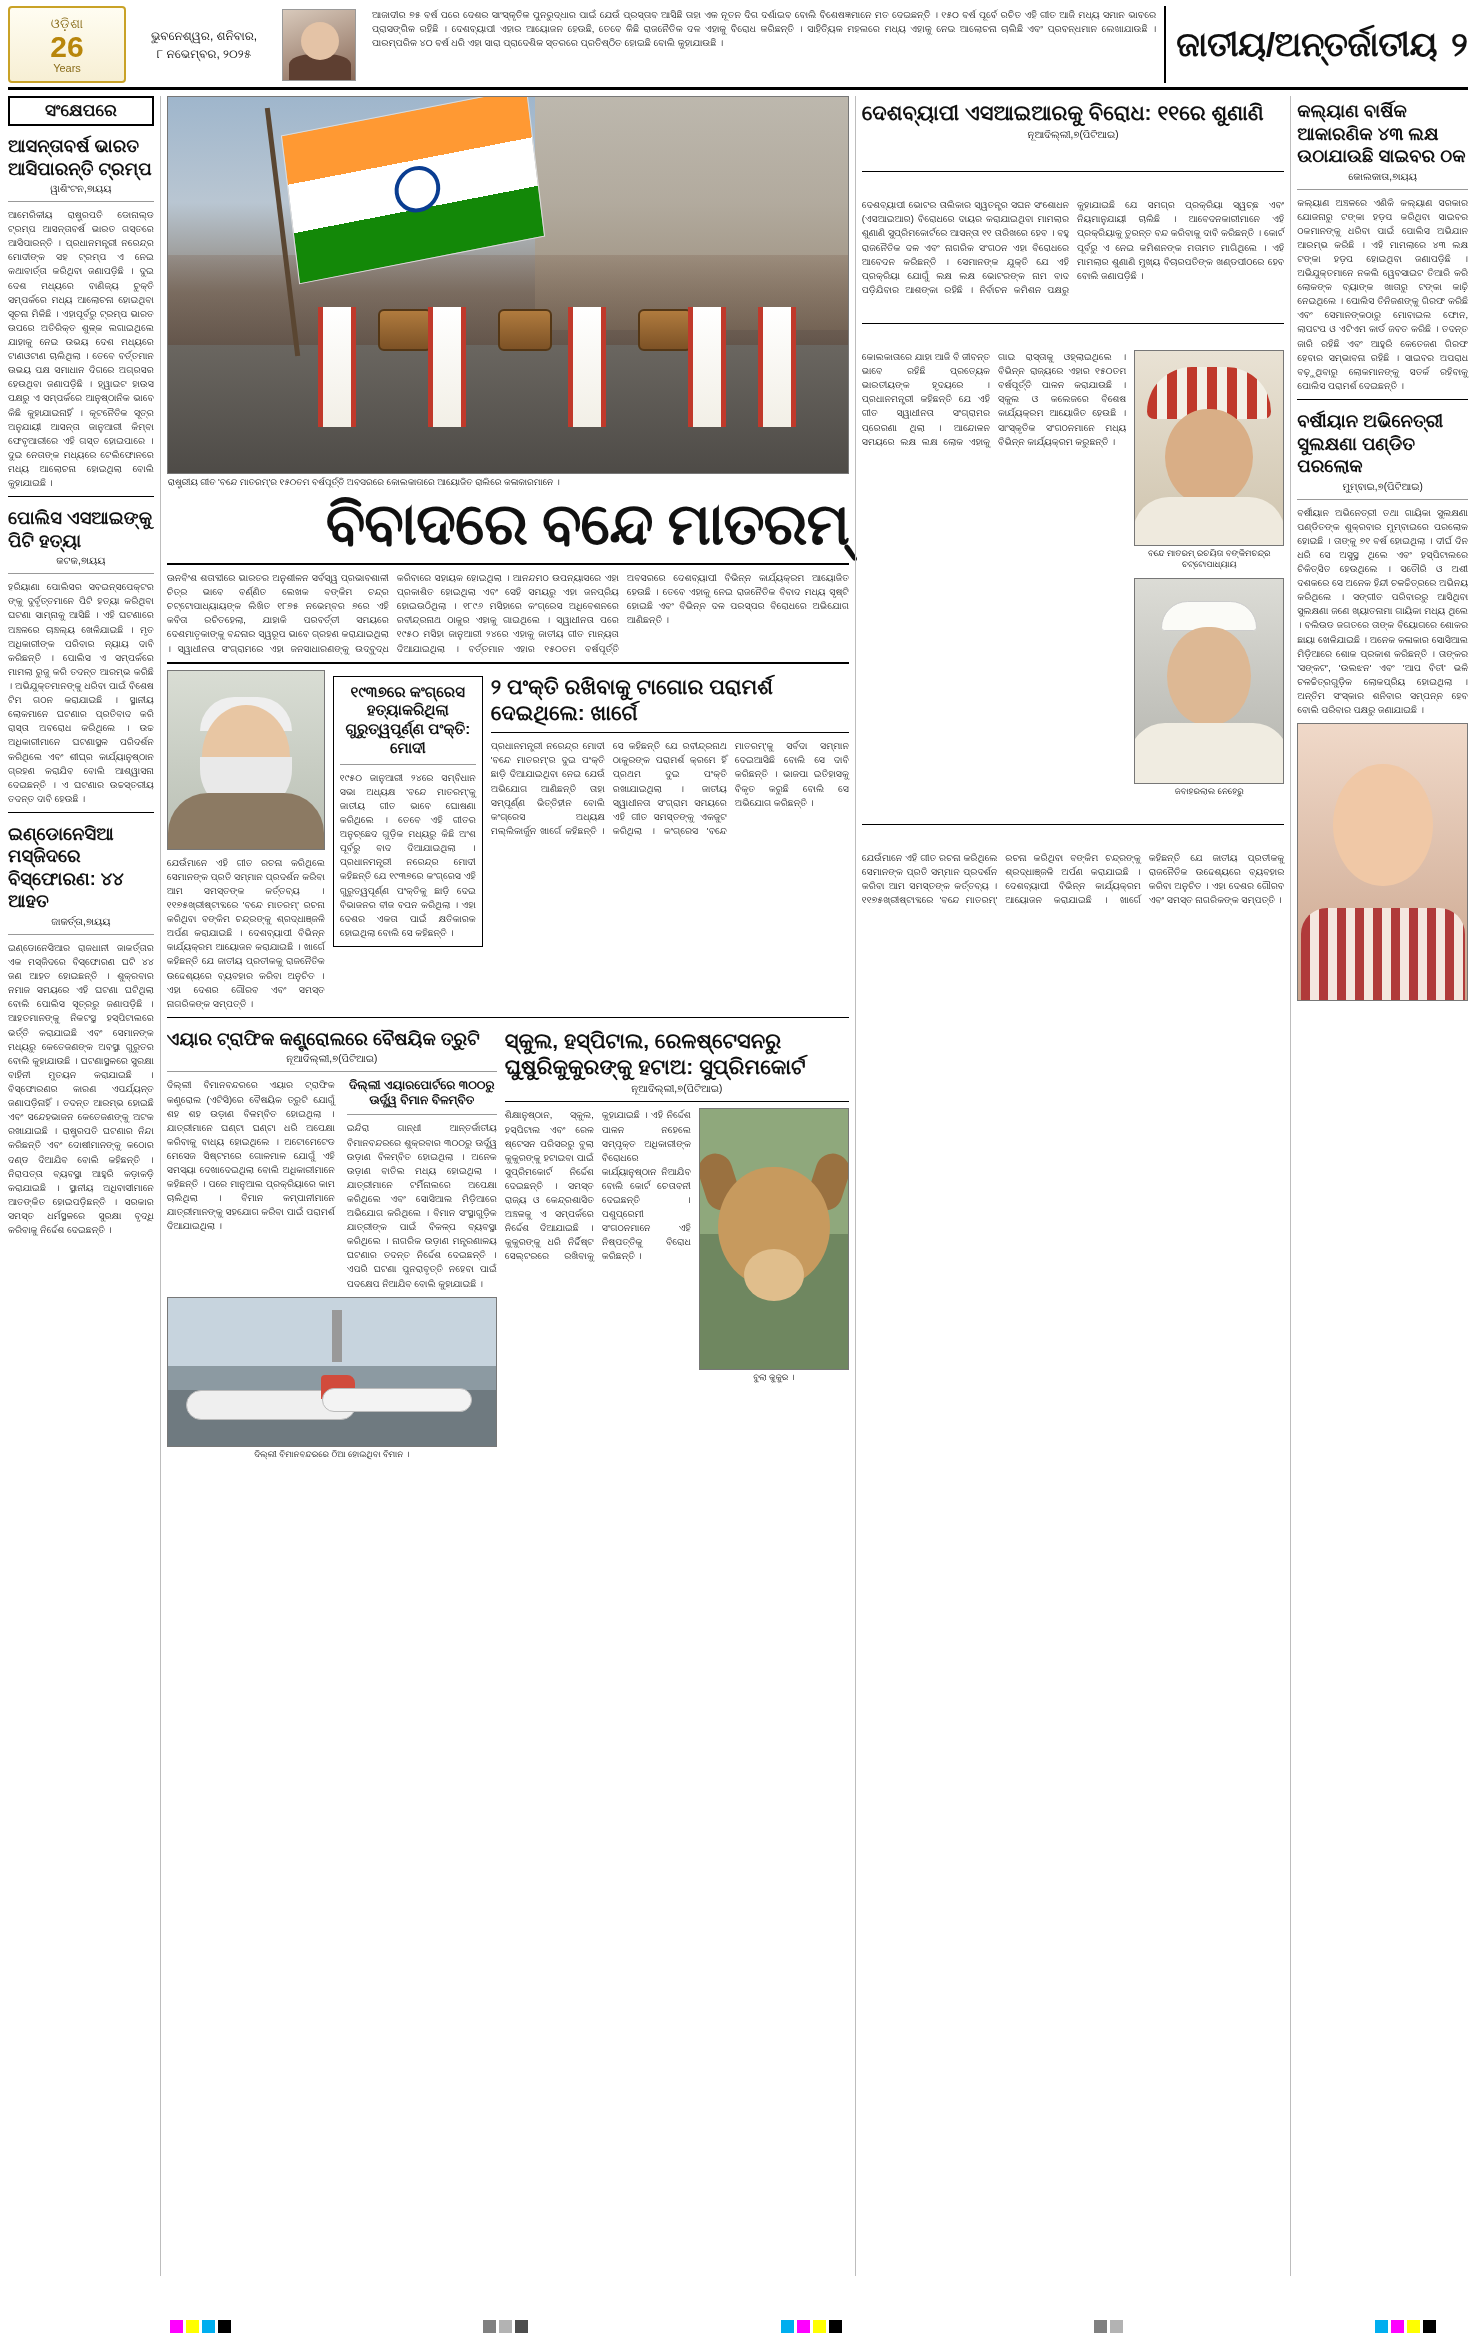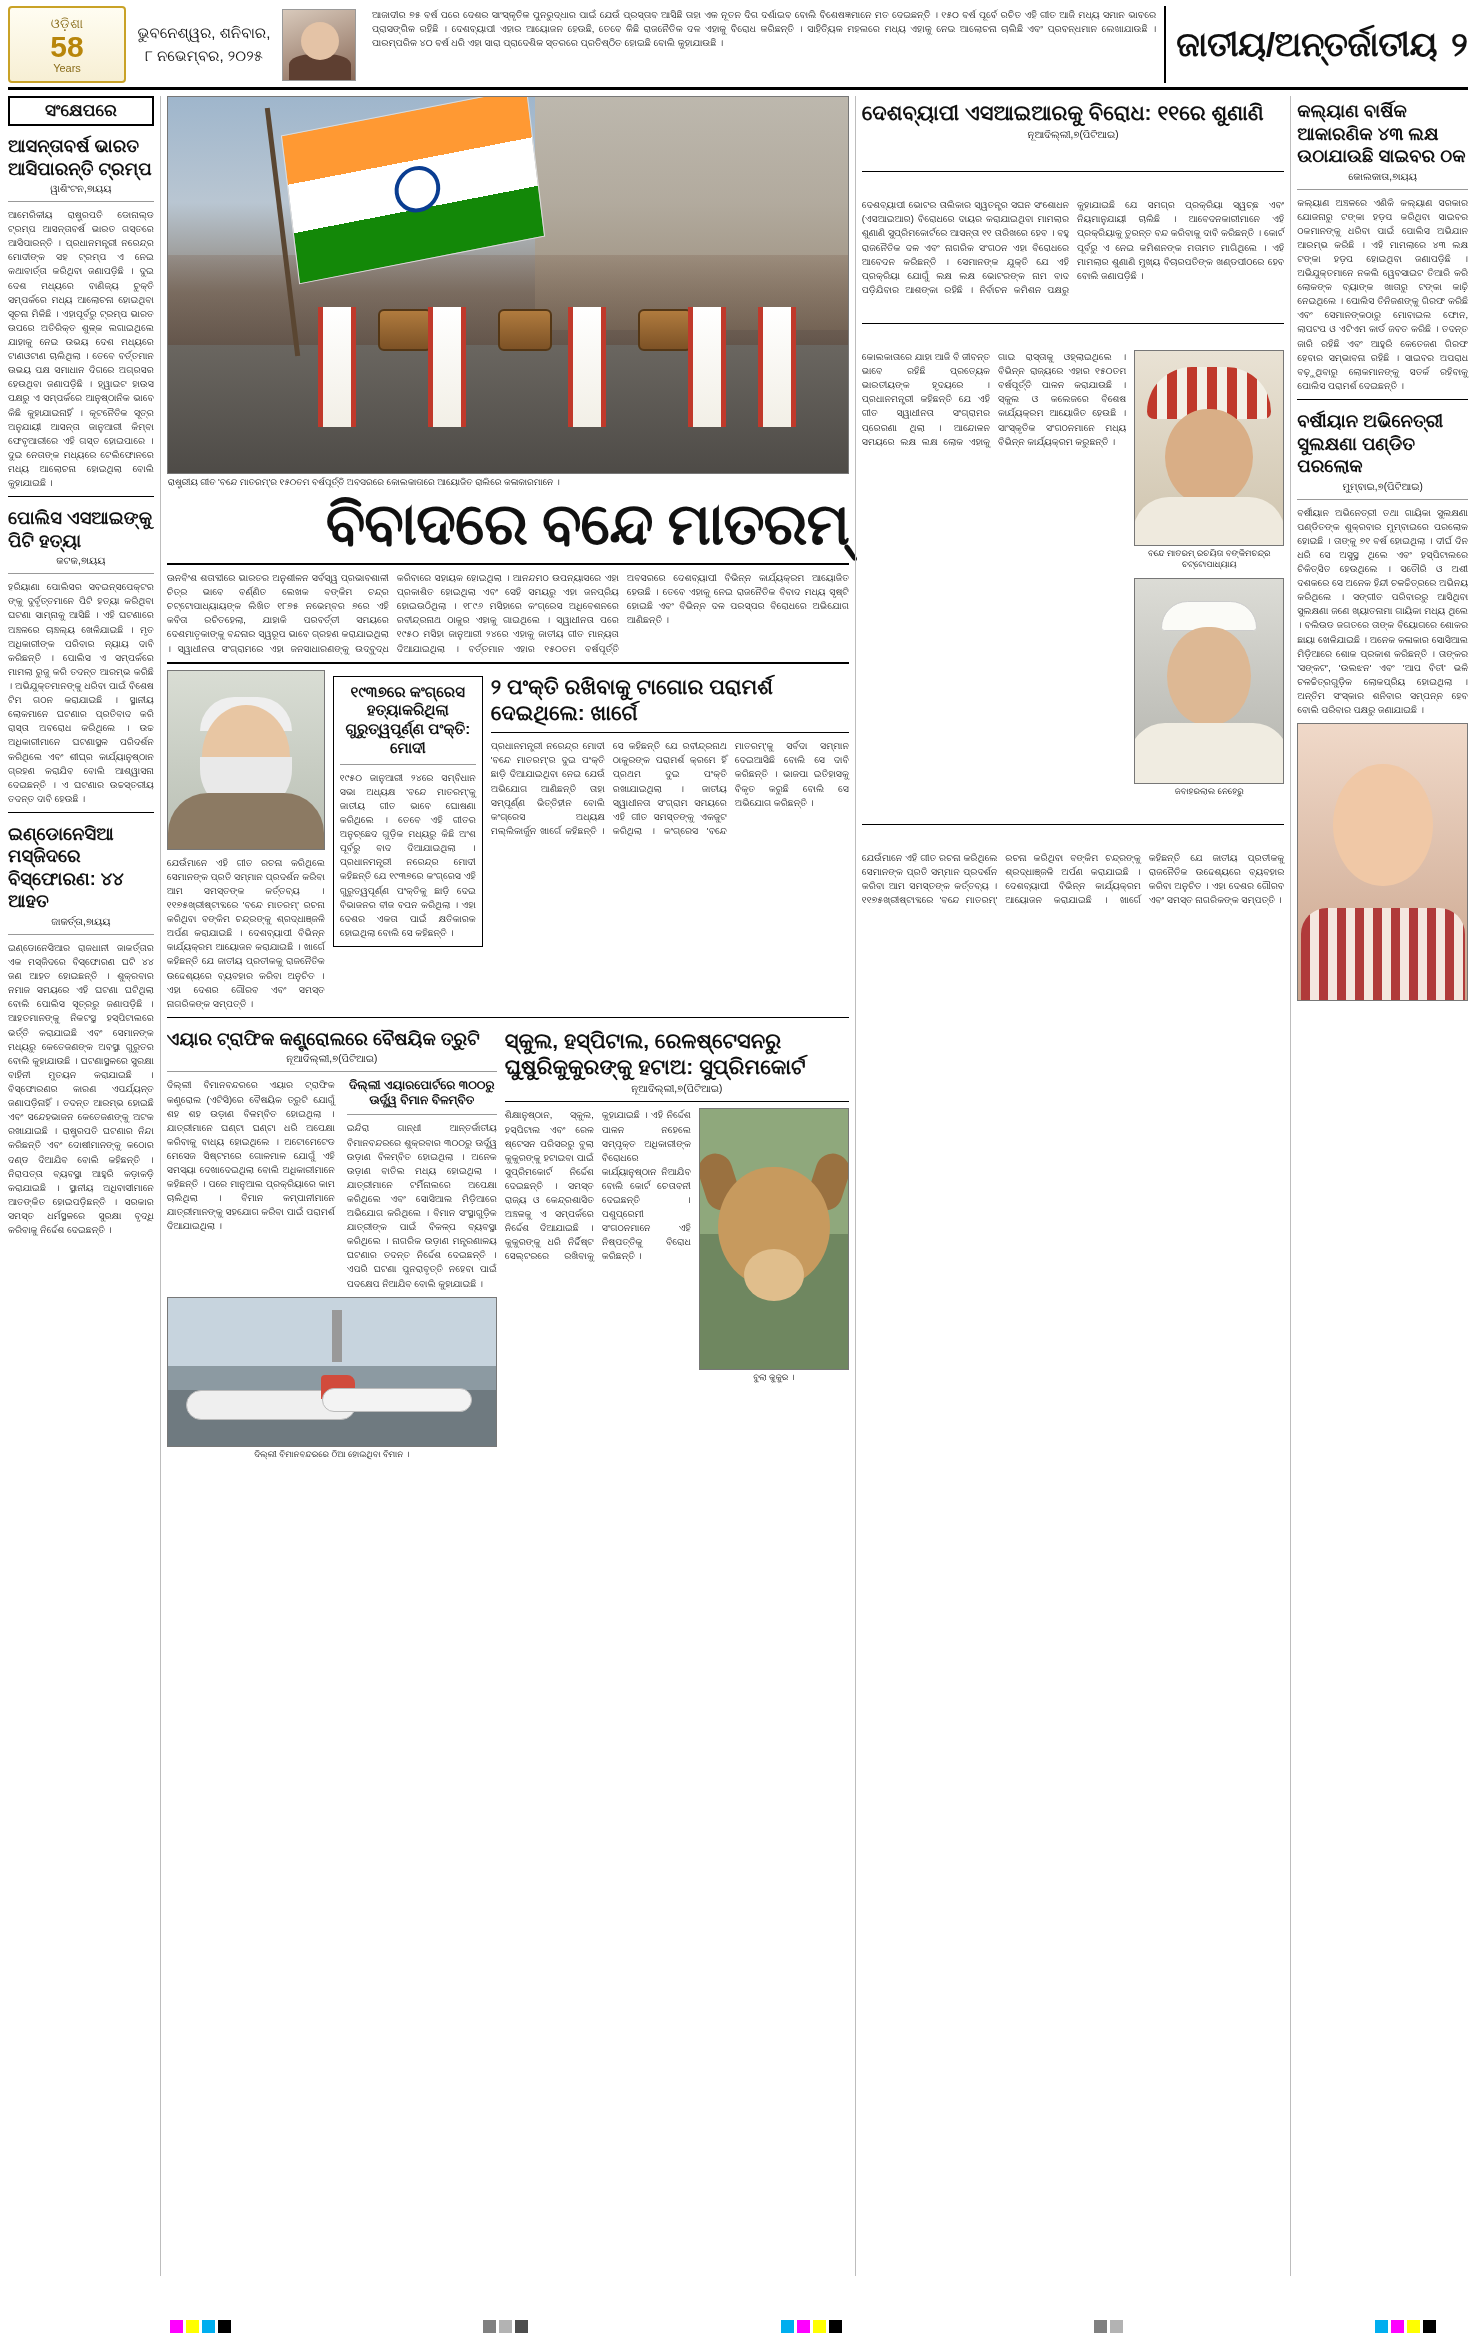--- a/index.html
+++ b/index.html
@@ -22,21 +22,21 @@
     padding-bottom:4px;
   }
   .logo-badge {
     width:118px; display:flex; flex-direction:column; align-items:center; justify-content:center;
     border:2px solid #c9a227; border-radius:4px; margin-right:8px;
     background:linear-gradient(#fffdf2,#f7efd4);
   }
   .logo-badge .crest { font-size:13px; color:#8a6d1b; letter-spacing:.5px; }
   .logo-badge .big { font-size:30px; font-weight:bold; color:#b8860b; line-height:1; }
   .logo-badge .yrs { font-size:11px; color:#8a6d1b; }
-  .mh-date { width:140px; font-size:15px; line-height:1.5; text-align:center; align-self:center; }
+  .mh-date { width:140px; font-size:12px; line-height:1.5; text-align:center; align-self:center; }
   .mh-portrait {
     width:74px; height:72px; align-self:center; margin:0 8px;
     background:linear-gradient(160deg,#d8c9bb,#8a6a58);
     border:1px solid #999; position:relative; overflow:hidden;
   }
   .mh-portrait::after {
     content:""; position:absolute; left:18px; top:12px; width:38px; height:38px;
     border-radius:50%; background:#e4c3a6;
   }
   .mh-portrait::before {
@@ -159,21 +159,21 @@
   .spacer { flex:1; }
 </style>
 </head>
 <body>
 
 <div class="page">
 
   <div class="masthead">
     <div class="logo-badge">
       <div class="crest">ଓଡ଼ିଶା</div>
-      <div class="big">58</div>
+      <div class="big">26</div>
       <div class="yrs">Years</div>
     </div>
     <div class="mh-date">
       <div>ଭୁବନେଶ୍ୱର, ଶନିବାର,</div>
       <div>୮ ନଭେମ୍ବର, ୨୦୨୫</div>
     </div>
     <div class="mh-portrait"></div>
     <div class="mh-blurb">ଆଜାଦୀର ୭୫ ବର୍ଷ ପରେ ଦେଶର ସାଂସ୍କୃତିକ ପୁନରୁଦ୍ଧାର ପାଇଁ ଯେଉଁ ପ୍ରସ୍ତାବ ଆସିଛି ତାହା ଏକ ନୂତନ ଦିଗ ଦର୍ଶାଇବ ବୋଲି ବିଶେଷଜ୍ଞମାନେ ମତ ଦେଇଛନ୍ତି । ୧୫୦ ବର୍ଷ ପୂର୍ବେ ରଚିତ ଏହି ଗୀତ ଆଜି ମଧ୍ୟ ସମାନ ଭାବରେ ପ୍ରାସଙ୍ଗିକ ରହିଛି । ଦେଶବ୍ୟାପୀ ଏହାର ଆୟୋଜନ ହେଉଛି, ତେବେ କିଛି ରାଜନୈତିକ ଦଳ ଏହାକୁ ବିରୋଧ କରିଛନ୍ତି । ସାହିତ୍ୟିକ ମହଲରେ ମଧ୍ୟ ଏହାକୁ ନେଇ ଆଲୋଚନା ଚାଲିଛି ଏବଂ ପ୍ରବନ୍ଧମାନ ଲେଖାଯାଉଛି । ପାରମ୍ପରିକ ୪୦ ବର୍ଷ ଧରି ଏହା ସାରା ପ୍ରାଦେଶିକ ସ୍ତରରେ ପ୍ରତିଷ୍ଠିତ ହୋଇଛି ବୋଲି କୁହାଯାଉଛି ।</div>
     <div class="mh-section">
       <div class="title">ଜାତୀୟ/ଅନ୍ତର୍ଜାତୀୟ</div>

